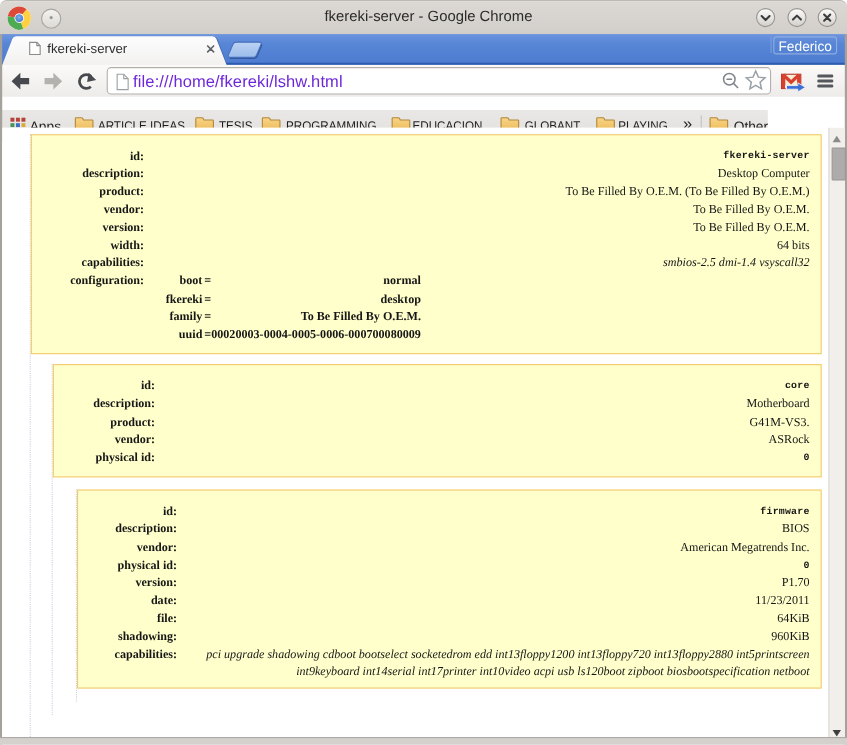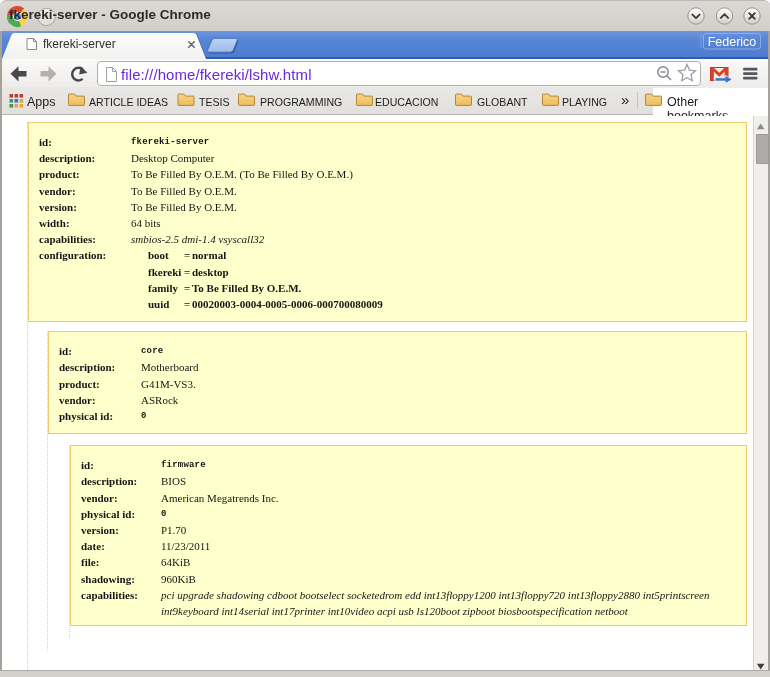--- a/index.html
+++ b/index.html
@@ -3,45 +3,45 @@
 <meta charset="utf-8">
 <style>
 * { margin:0; padding:0; box-sizing:content-box; }
 html,body { width:770px; height:677px; background:#fff; }
 #win { position:absolute; left:0; top:0; width:770px; height:677px; overflow:hidden;
   font-family:"Liberation Sans", sans-serif; }
 
 #titlebar { position:absolute; left:0; top:0; width:770px; height:31px;
   background:linear-gradient(#dcd9d5,#d2cfca);
   border-top:1px solid #bdbab5; border-bottom:1px solid #b8b5b0; border-radius:6px 6px 0 0; height:30px; }
-#titlebar .title { position:absolute; left:9px; right:0; top:5.5px; 
-  font-size:13.5px; font-weight:bold; color:#2b2b2b; }
+#titlebar .title { position:absolute; left:9px; right:0; top:5.5px; text-align:center;
+  font-size:13.5px; font-weight:normal; color:#2b2b2b; }
 
 #tabstrip { position:absolute; left:0; top:31px; width:770px; height:28px; }
 
 #toolbar { position:absolute; left:0; top:59px; width:770px; height:29px;
   background:linear-gradient(#fbfaf9,#eeece9); }
 #omnibox { position:absolute; left:97px; top:61px; width:602px; height:23px;
   background:#fff; border:1px solid #b3b0ac; border-radius:4px; }
 #url { position:absolute; left:121px; top:65.5px; font-size:15px; letter-spacing:0.1px; color:#6d28d9; }
 
-#bookbar { position:absolute; left:0; top:87px; width:653px; height:27px;
-  background:linear-gradient(#e9e8e6,#e2e0dd); border-bottom:1px solid #b7b4af; }
+#bookbar { position:absolute; left:0; top:100px; width:653px; height:27px;
+  background:linear-gradient(#e9e8e6,#e2e0dd); border-bottom:1px solid #b7b4af;padding-left:45px; }
 .bk { position:absolute; top:8px; font-size:11.5px; color:#1d1d1d; line-height:14px;
   transform:scaleX(0.92); transform-origin:0 0; }
 .bk.bm { font-size:12.5px; transform:none; top:7.5px; }
 
 #brd-l { position:absolute; left:0; top:31px; width:2px; height:646px; background:#a5a29c; }
 #brd-r { position:absolute; right:0; top:31px; width:2px; height:646px; background:#a5a29c; }
 #bottomstrip { position:absolute; left:0; top:670px; width:770px; height:7px;
   background:#d4d1cd; border-top:1px solid #aeaba6; }
 
 #page { position:absolute; left:2px; top:116px; width:751px; height:554px;
   background:#fff; overflow:hidden;
-  font-family:"Liberation Serif", serif; font-size:11px; line-height:16.2px; color:#161616; }
+  font-family:"Liberation Serif", serif; font-size:11px; line-height:16.2px; color:#161616;text-align:right; }
 #thumb { position:absolute; left:755.5px; top:134px; width:11px; height:28px;
   background:#aeacaa; border:1px solid #9a9896; border-radius:1px; }
 
 .ind { border-left:1px dotted #c8d0e0; }
 #i0 { margin:6px 0 0 25px; height:680px; }
 #i1 { margin:9px 0 0 19px; padding-bottom:12px; }
 #i2 { margin:11px 0 0 21px; padding-bottom:12px; }
 table.node { border-collapse:separate; border-spacing:0; background:#ffffcc;
   border:1px solid #f2c96e; padding:11px 10px 9px; }
 #t1 { width:697px; }

